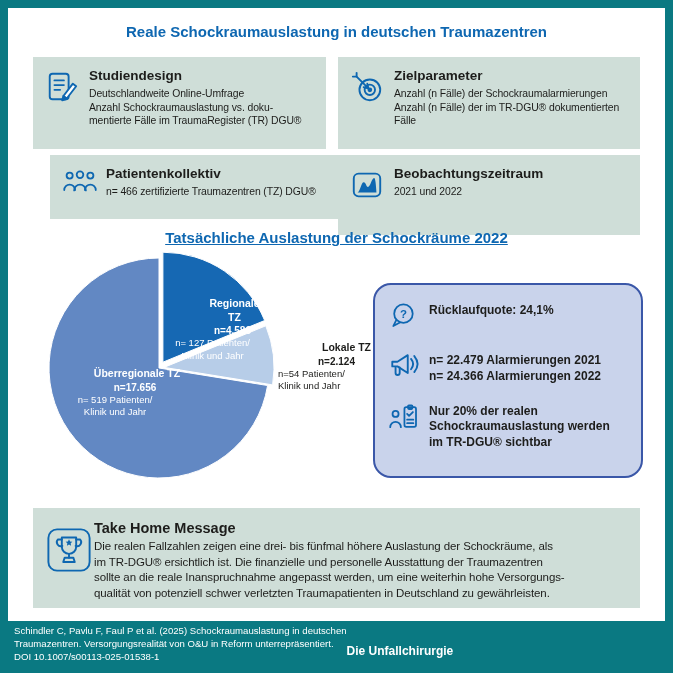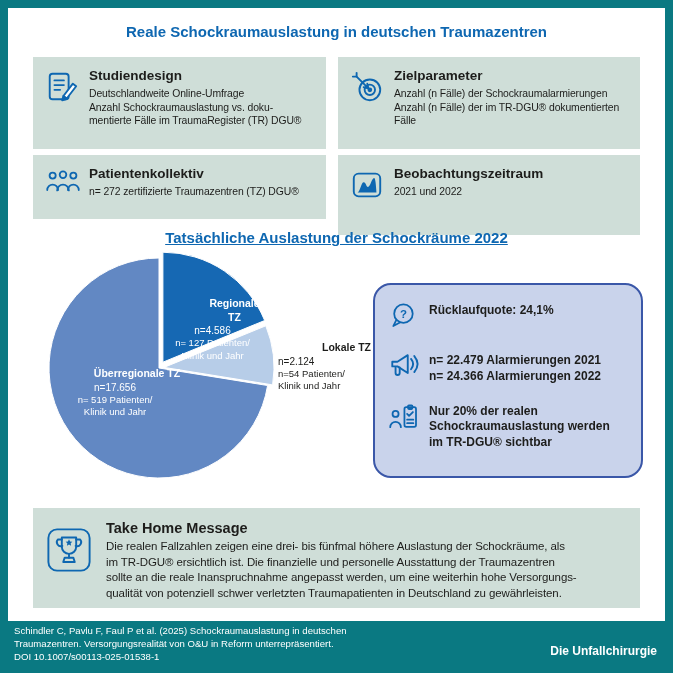--- a/index.html
+++ b/index.html
@@ -9,40 +9,40 @@
   *{margin:0;padding:0;box-sizing:border-box;}
   body{font-family:"Liberation Sans",sans-serif;background:#fff;}
   .page{position:relative;width:673px;height:673px;border:8px solid var(--teal);background:#fff;overflow:hidden;}
   .main-title{position:absolute;top:15px;left:0;right:0;text-align:center;font-size:15px;font-weight:bold;color:var(--blue);}
   .ibox{position:absolute;background:var(--boxbg);display:flex;gap:8px;padding:10px 12px;}
   .ibox .icon{flex:0 0 36px;padding-top:2px;}
   .ibox .icontent h3{font-size:13.5px;font-weight:bold;color:var(--text);margin:1px 0 4px;}
   .ibox .icontent p{font-size:10.4px;letter-spacing:-0.1px;color:var(--text);line-height:1.32;white-space:pre-line;}
   #box-studiendesign{left:25px;top:49px;width:293px;height:92px;}
   #box-zielparameter{left:330px;top:49px;width:302px;height:92px;}
-  #box-patientenkollektiv{left:25px;top:147px;width:293px;height:64px;}
+  #box-patientenkollektiv{left:42px;top:147px;width:293px;height:64px;}
   #box-beobachtungszeitraum{left:330px;top:147px;width:302px;height:80px;}
   .section-title{position:absolute;top:221px;left:0;right:0;text-align:center;font-size:15px;font-weight:bold;color:var(--blue);text-decoration:underline;}
   #pie-svg{position:absolute;left:16px;top:240px;}
   .pie-label{position:absolute;font-size:9.5px;line-height:1.3;color:#fff;}
   .pie-label .big{font-size:10.5px;font-weight:bold;margin-left:44px;}
-  .pie-label .num{font-size:10px;font-weight:normal;}
+  .pie-label .num{font-size:10px;font-weight:bold;padding-left:40px;}
   .pie-label .detail{white-space:pre-line;}
   #lab-regionale{left:152px;top:289px;width:105px;text-align:center;}
   #lab-lokale{left:270px;top:333px;width:95px;color:var(--text);}
   #lab-ueberregionale{left:40px;top:359px;width:134px;text-align:center;}
   .panel{position:absolute;left:365px;top:275px;width:270px;height:195px;background:var(--panelbg);border:2px solid var(--panelborder);border-radius:18px;padding:15px 13px;display:flex;flex-direction:column;gap:16px;}
   .pitem{display:flex;gap:9px;align-items:flex-start;}
   .pitem .picon{flex:0 0 32px;}
   .pitem .ptext{font-size:12px;font-weight:bold;color:var(--text);line-height:1.32;white-space:pre-line;padding-top:3px;}
-  .takehome{position:absolute;left:25px;top:500px;width:607px;height:100px;background:var(--boxbg);display:flex;gap:12px;padding:10px 8px 10px 13px;}
+  .takehome{position:absolute;left:25px;top:500px;width:607px;height:100px;background:var(--boxbg);display:flex;padding:10px 8px 10px 13px;}
   .takehome .ticon{flex:0 0 48px;padding-top:9px;}
   .takehome .tcontent h3{font-size:14.5px;font-weight:bold;color:var(--text);margin:2px 0 3px;}
   .takehome .tcontent p{font-size:11.5px;letter-spacing:-0.1px;color:var(--text);line-height:1.36;white-space:pre-line;}
-  .footer{position:absolute;left:0;right:0;bottom:0;height:44px;background:var(--teal);color:#fff;display:flex;justify-content:space-between;padding:3px 8px 0 6px;}
+  .footer{position:absolute;left:0;right:0;bottom:0;height:44px;background:var(--teal);color:#fff;display:flex;padding:3px 8px 0 6px;}
   .footer .cite{font-size:9.6px;line-height:1.33;white-space:pre-line;align-self:center;}
   .footer .journal{font-size:12px;font-weight:bold;align-self:flex-end;padding-bottom:7px;}
   svg.ic{stroke:var(--blue);color:var(--blue);fill:none;stroke-width:2;stroke-linecap:round;stroke-linejoin:round;}
 </style>
 </head>
 <body>
 
 <div class="page">
 
   <h1 class="main-title">Reale Schockraumauslastung in deutschen Traumazentren</h1>
@@ -91,21 +91,21 @@
         <circle cx="8.5" cy="8" r="3.4"></circle>
         <circle cx="20" cy="7" r="3.7"></circle>
         <circle cx="31.5" cy="8" r="3.4"></circle>
         <path d="M2.5 24 a6 6 0 0 1 12 0"></path>
         <path d="M13.5 24.5 a6.5 6.5 0 0 1 13 0"></path>
         <path d="M25.5 24 a6 6 0 0 1 12 0"></path>
       </svg>
     </div>
     <div class="icontent">
       <h3>Patientenkollektiv</h3>
-      <p>n= 272 zertifizierte Traumazentren (TZ) DGU®</p>
+      <p>n= 466 zertifizierte Traumazentren (TZ) DGU®</p>
     </div>
   </div>
 
   <div class="ibox" id="box-beobachtungszeitraum">
     <div class="icon">
       <svg class="ic" width="34" height="36" viewBox="0 0 36 36">
         <rect x="4" y="6" width="28" height="24" rx="5"></rect>
         <path d="M8 26 C11 24 12 15 14.5 15 C17 15 17 20 19 20 C21.5 20 23 10.5 25.5 10.5 C27 10.5 27.5 18 28 26 Z" fill="currentColor" stroke="none"></path>
       </svg>
     </div>

